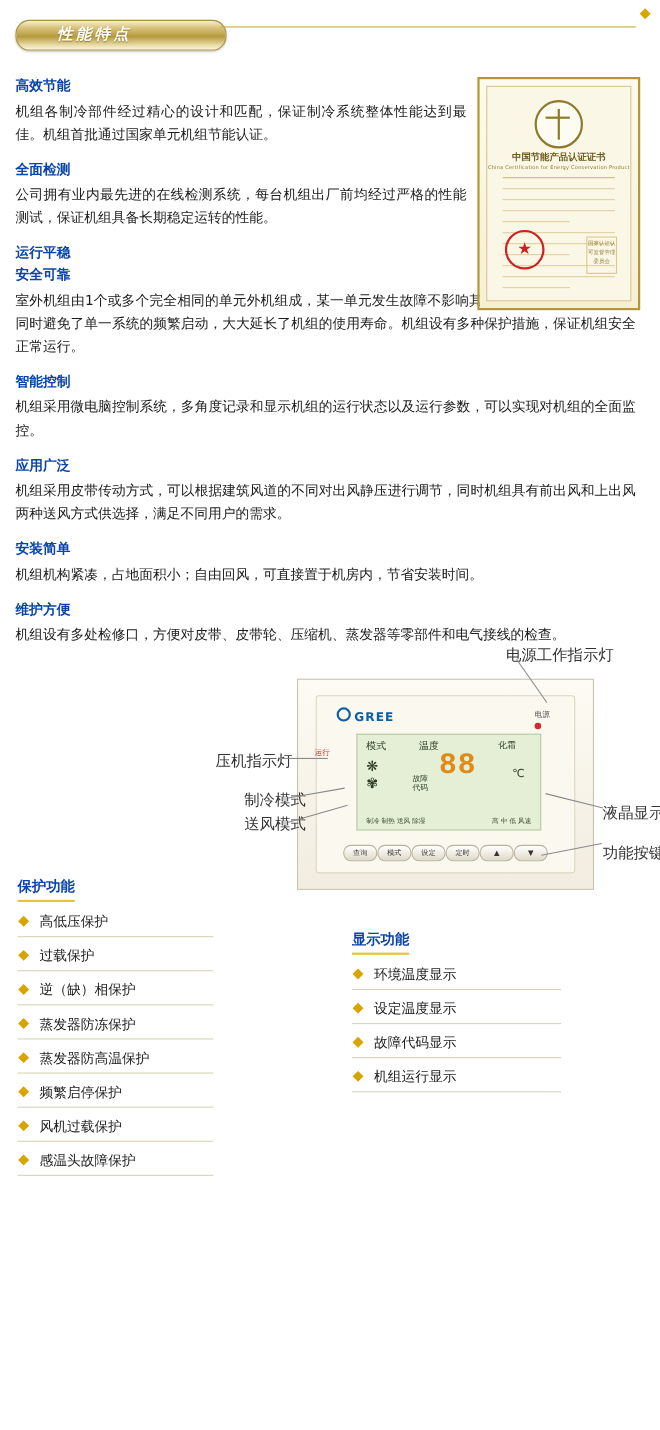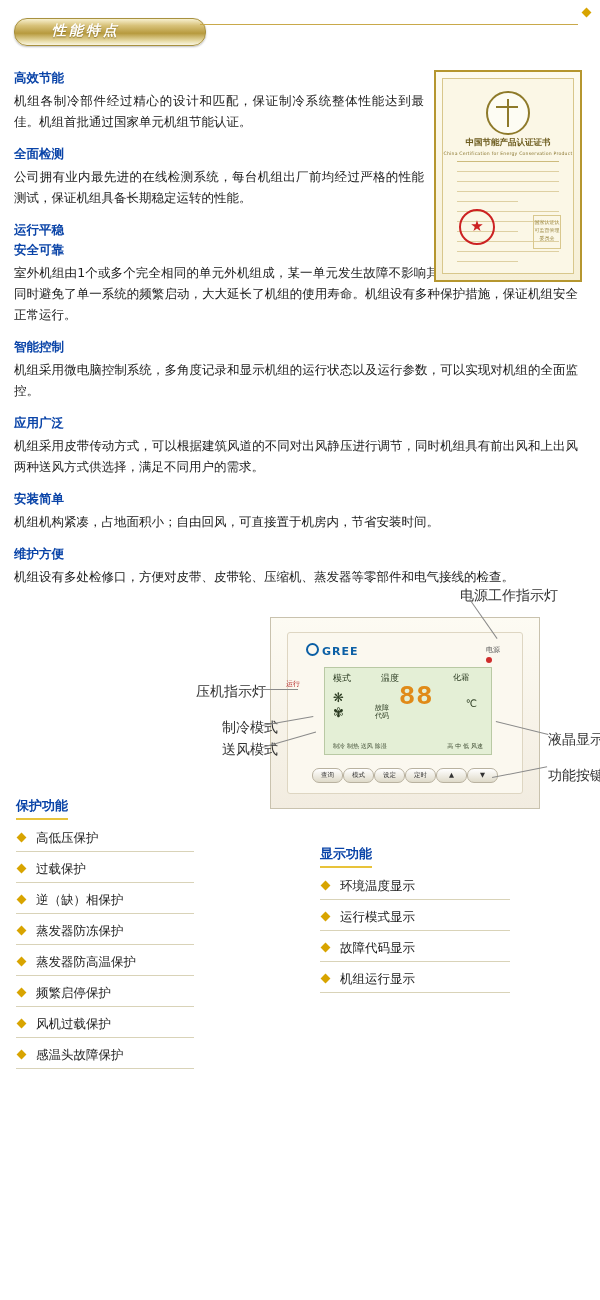--- a/index.html
+++ b/index.html
@@ -486,21 +486,21 @@
       <li><span class="dia"></span><span>频繁启停保护</span></li>
       <li><span class="dia"></span><span>风机过载保护</span></li>
       <li><span class="dia"></span><span>感温头故障保护</span></li>
     </ul>
   </div>
 
   <div class="disp-fn">
     <div class="sec-head">显示功能</div>
     <ul class="blist">
       <li><span class="dia"></span><span>环境温度显示</span></li>
-      <li><span class="dia"></span><span>运行模式显示</span></li>
+      <li><span class="dia"></span><span>设定温度显示</span></li>
       <li><span class="dia"></span><span>故障代码显示</span></li>
       <li><span class="dia"></span><span>机组运行显示</span></li>
     </ul>
   </div>
 
   <div class="panel">
     <div class="panel-face">
       <div class="gree-logo"><span class="mark"></span><span>GREE</span></div>
       <div class="pw-label">电源</div>
       <div class="pw-led"></div>

